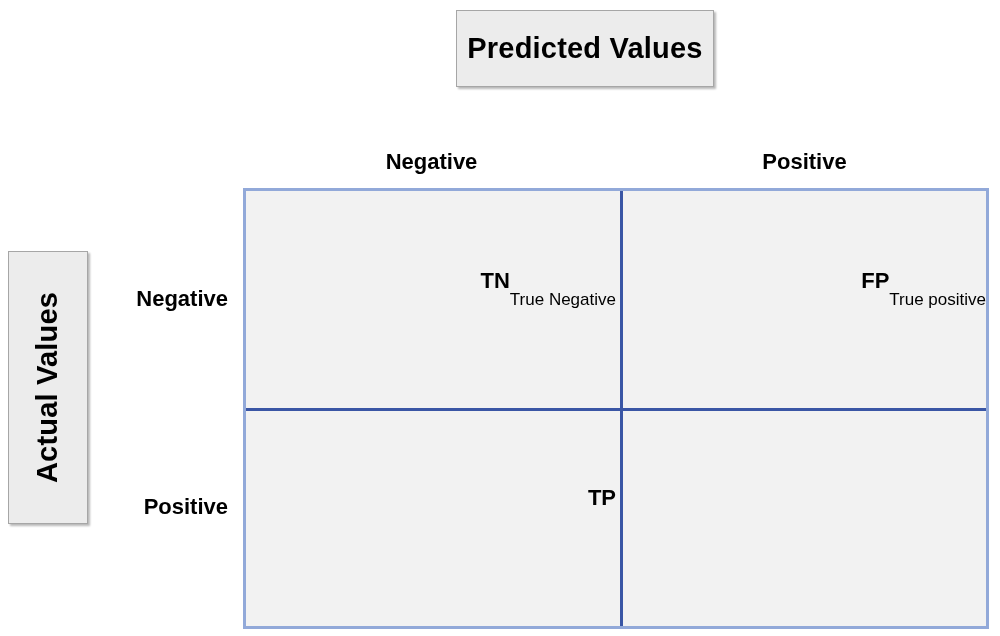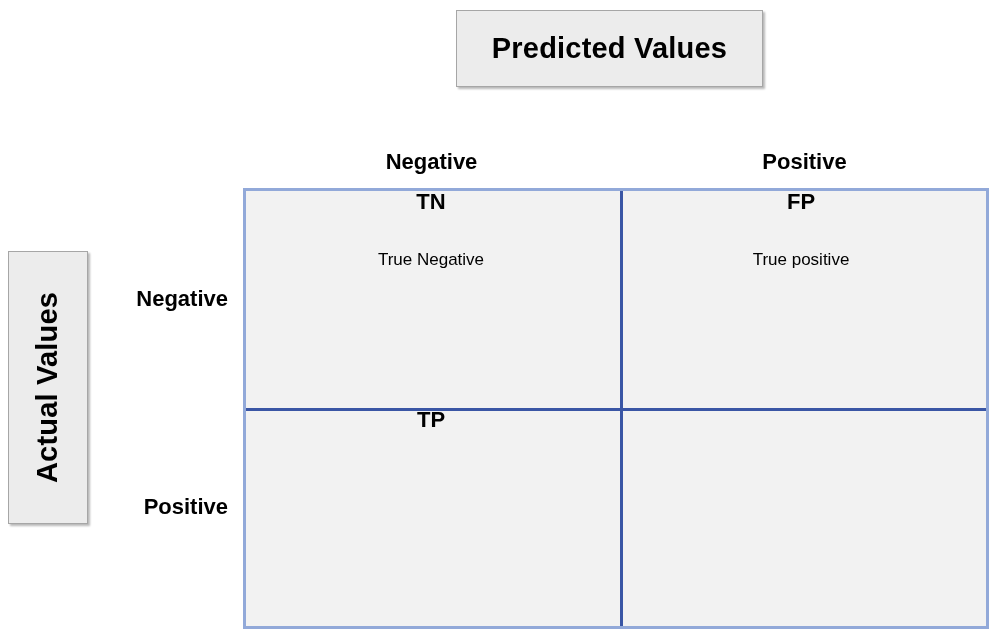--- a/index.html
+++ b/index.html
@@ -24,21 +24,21 @@
     border: 1px solid #a6a6a6;
     box-shadow: 2px 2px 2px rgba(0,0,0,0.28);
     box-sizing: border-box;
     display: flex;
     align-items: center;
     justify-content: center;
   }
   #predicted-values-box {
     left: 456px;
     top: 10px;
-    width: 307px;
+    width: 258px;
     height: 77px;
   }
   #predicted-values-box .axis-text {
     font-size: 29px;
     font-weight: bold;
     letter-spacing: 0.2px;
     white-space: nowrap;
   }
 
   
@@ -96,23 +96,23 @@
     position: absolute;
     inset: 0;
     display: grid;
     grid-template-columns: 1fr 1fr;
     grid-template-rows: 1fr 1fr;
   }
   .matrix-cell {
     position: relative;
     background: #f2f2f2;
     display: flex;
-    flex-direction: column;
+    flex-direction: row;
     align-items: center;
-    justify-content: flex-start;
+    justify-content: flex-end;
     box-sizing: border-box;
     overflow: hidden;
   }
   .cell-code {
     font-size: 22px;
     font-weight: bold;
     line-height: 1;
     margin-bottom: 38px;
     white-space: nowrap;
   }

